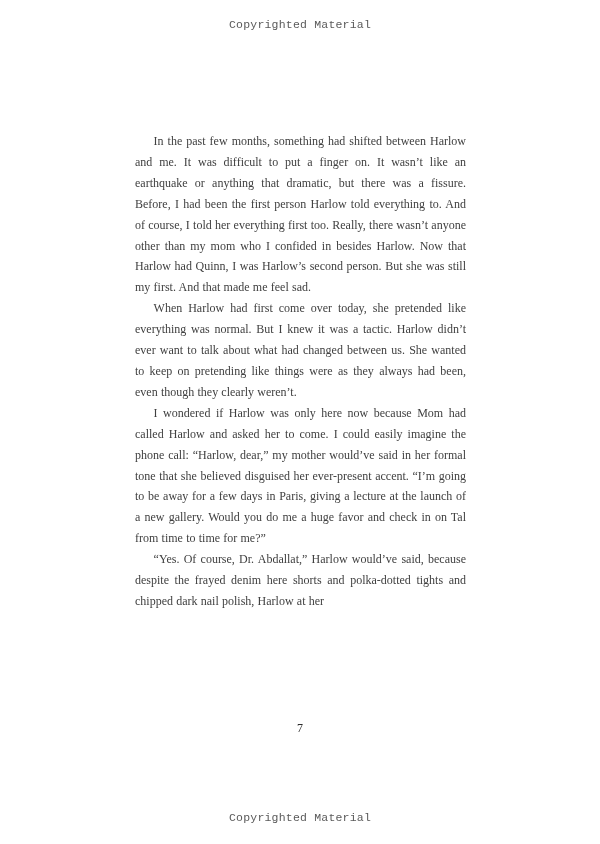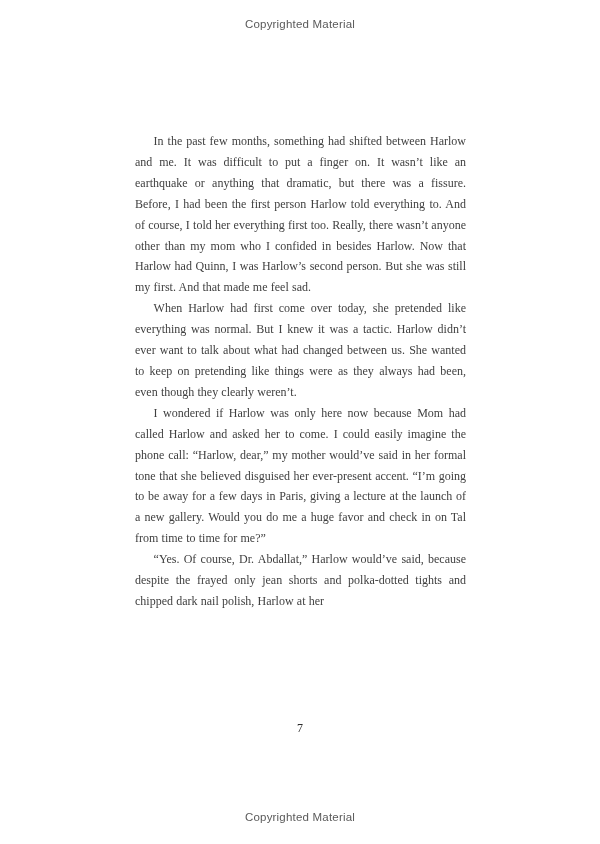--- a/index.html
+++ b/index.html
@@ -13,21 +13,21 @@
     height: 844px;
     margin: 0 auto;
     background: #ffffff;
     overflow: hidden;
   }
   .copyright-notice {
     position: absolute;
     left: 0;
     right: 0;
     text-align: center;
-    font-family: Liberation Sans, sans-serif;
+    font-family: Liberation Mono, monospace;
     font-size: 11.5px;
     letter-spacing: 0.2px;
     color: #5a5a5a;
   }
   .copyright-top { top: 18px; }
   .copyright-bottom { top: 811px; }
   .text-block {
     position: absolute;
     top: 131px;
     left: 135px;
@@ -59,20 +59,20 @@
 <body>
 
 <div class="book-page">
 
   <div class="copyright-notice copyright-top">Copyrighted Material</div>
 
   <div class="text-block">
     <p>In the past few months, something had shifted between Harlow and me. It was difficult to put a finger on. It wasn’t like an earthquake or anything that dramatic, but there was a fissure. Before, I had been the first person Harlow told everything to. And of course, I told her everything first too. Really, there wasn’t anyone other than my mom who I confided in besides Harlow. Now that Harlow had Quinn, I was Harlow’s second person. But she was still my first. And that made me feel sad.</p>
     <p>When Harlow had first come over today, she pretended like everything was normal. But I knew it was a tactic. Harlow didn’t ever want to talk about what had changed between us. She wanted to keep on pretending like things were as they always had been, even though they clearly weren’t.</p>
     <p>I wondered if Harlow was only here now because Mom had called Harlow and asked her to come. I could easily imagine the phone call: “Harlow, dear,” my mother would’ve said in her formal tone that she believed disguised her ever-present accent. “I’m going to be away for a few days in Paris, giving a lecture at the launch of a new gallery. Would you do me a huge favor and check in on Tal from time to time for me?”</p>
-    <p>“Yes. Of course, Dr. Abdallat,” Harlow would’ve said, because despite the frayed only jean shorts and polka-dotted tights and chipped dark nail polish, Harlow at her</p>
+    <p>“Yes. Of course, Dr. Abdallat,” Harlow would’ve said, because despite the frayed denim here shorts and polka-dotted tights and chipped dark nail polish, Harlow at her</p>
   </div>
 
   <div class="page-number">7</div>
 
   <div class="copyright-notice copyright-bottom">Copyrighted Material</div>
 
 </div>
 
 </body></html>

